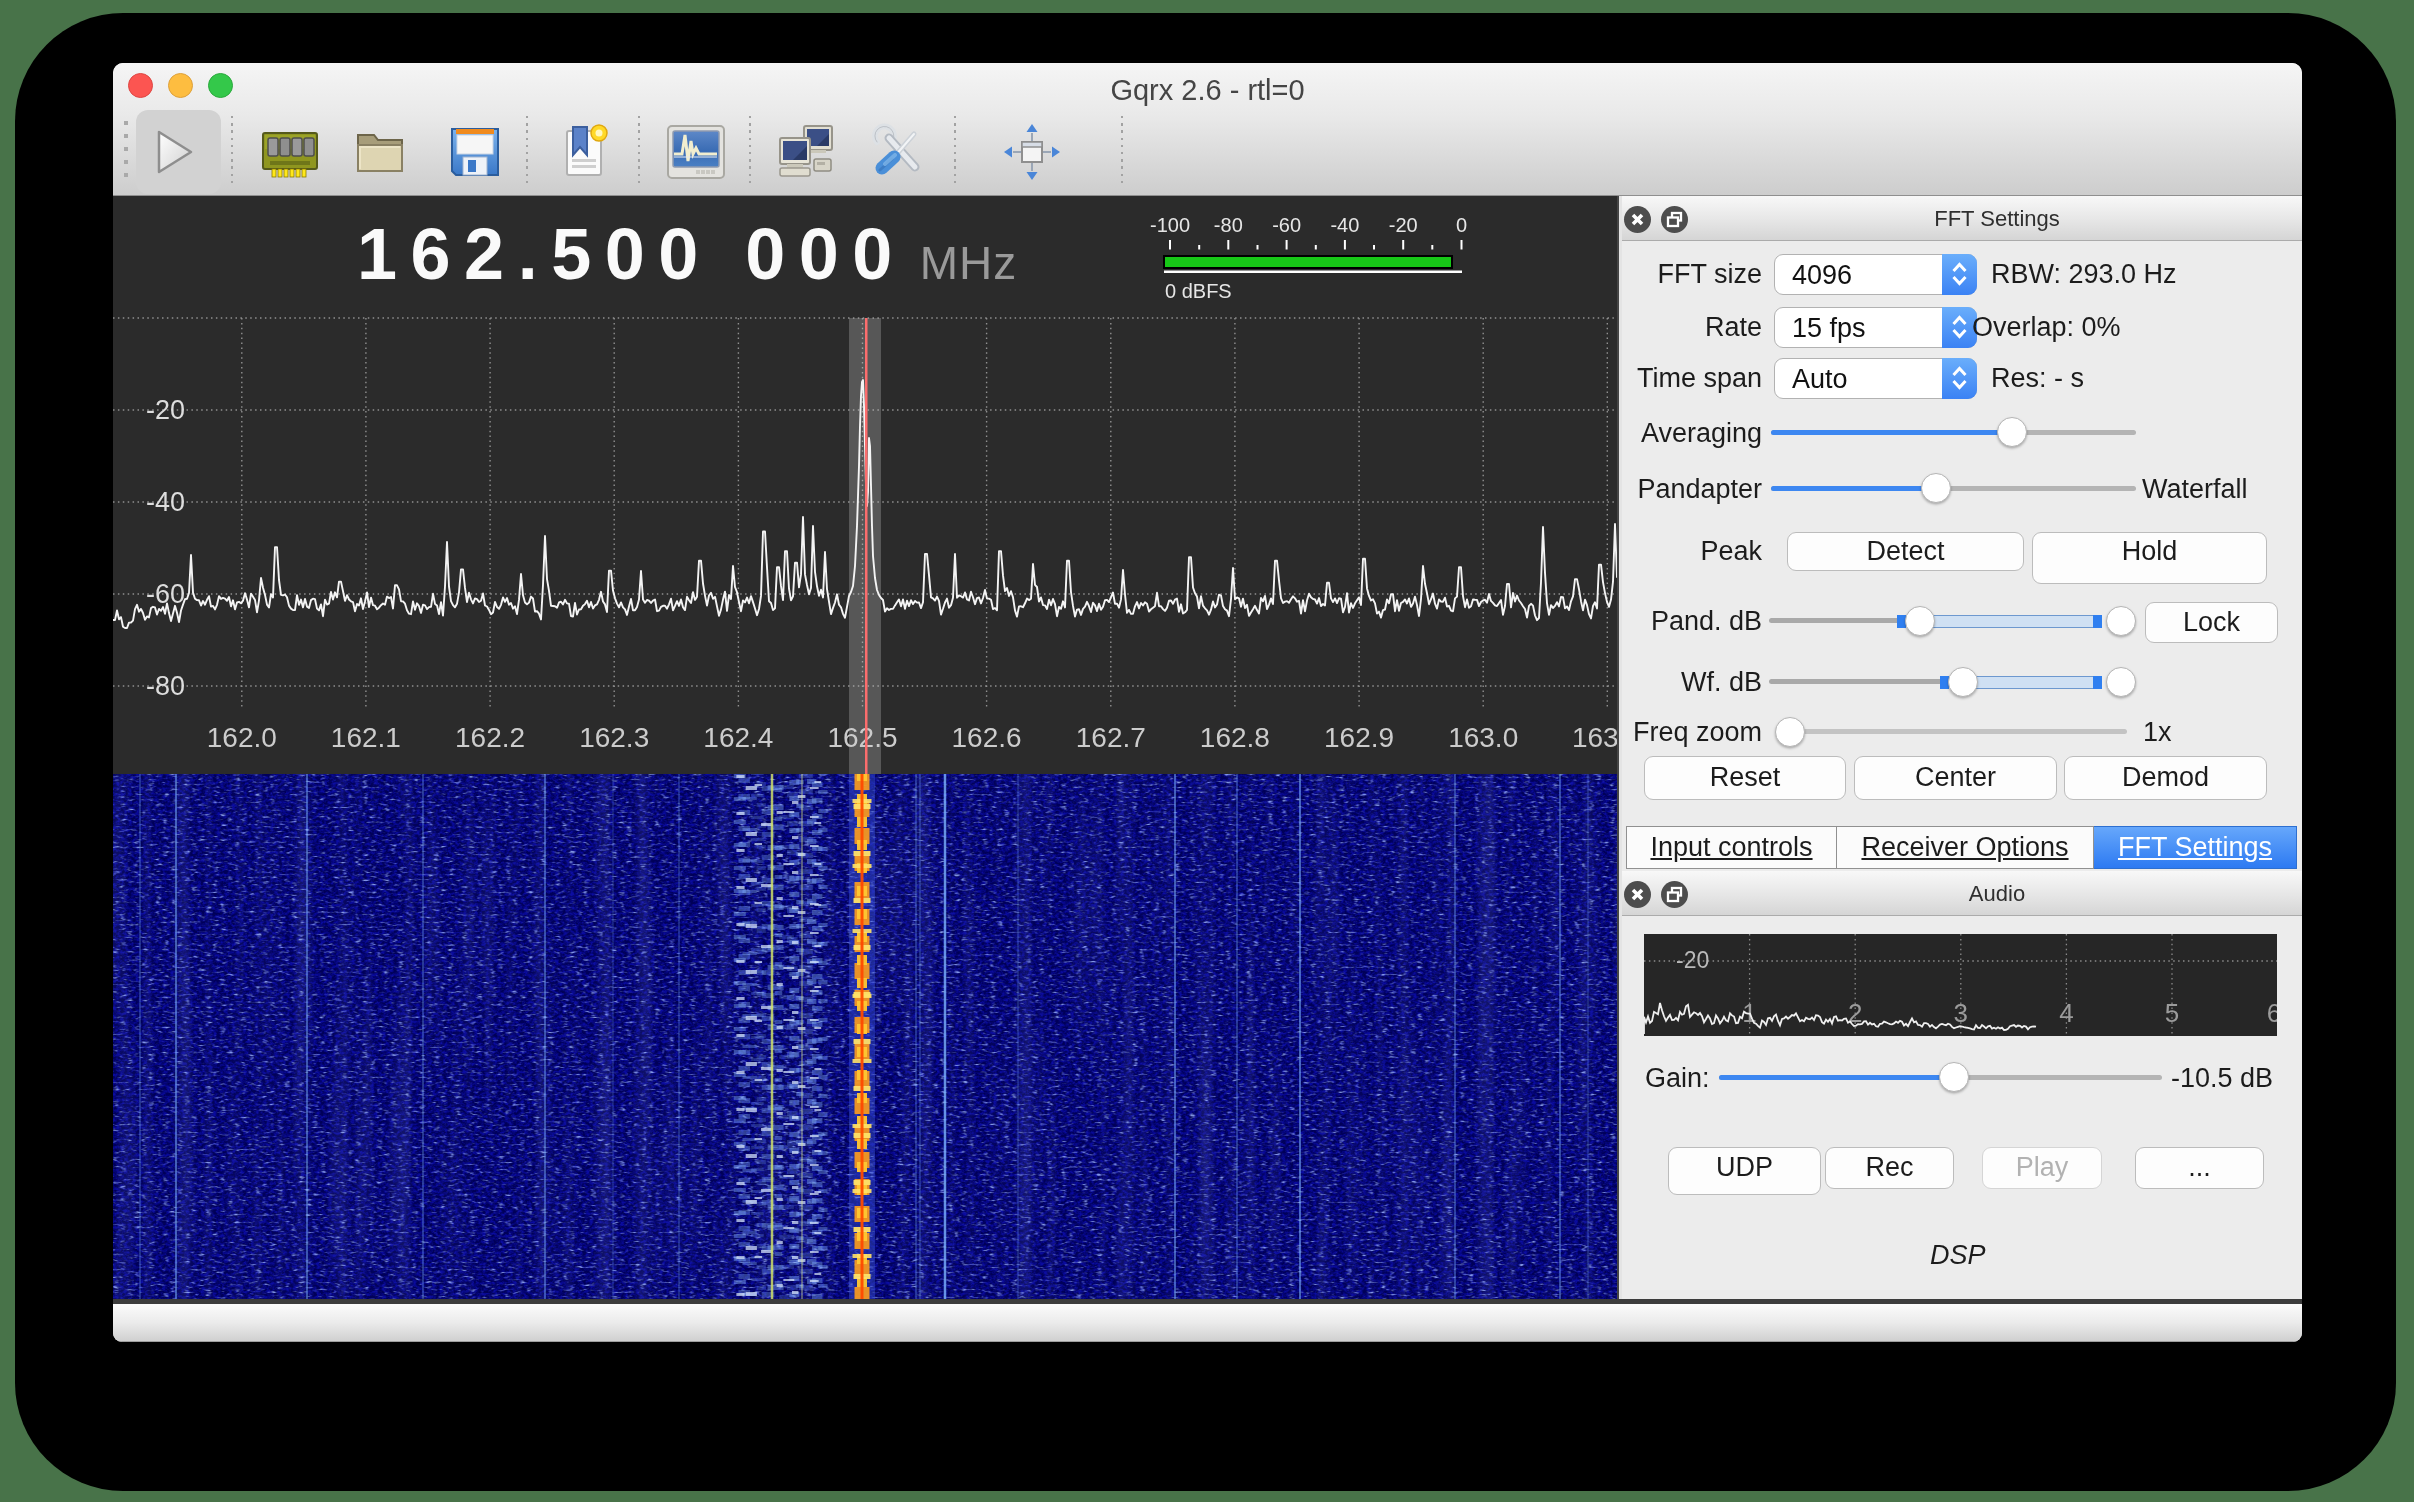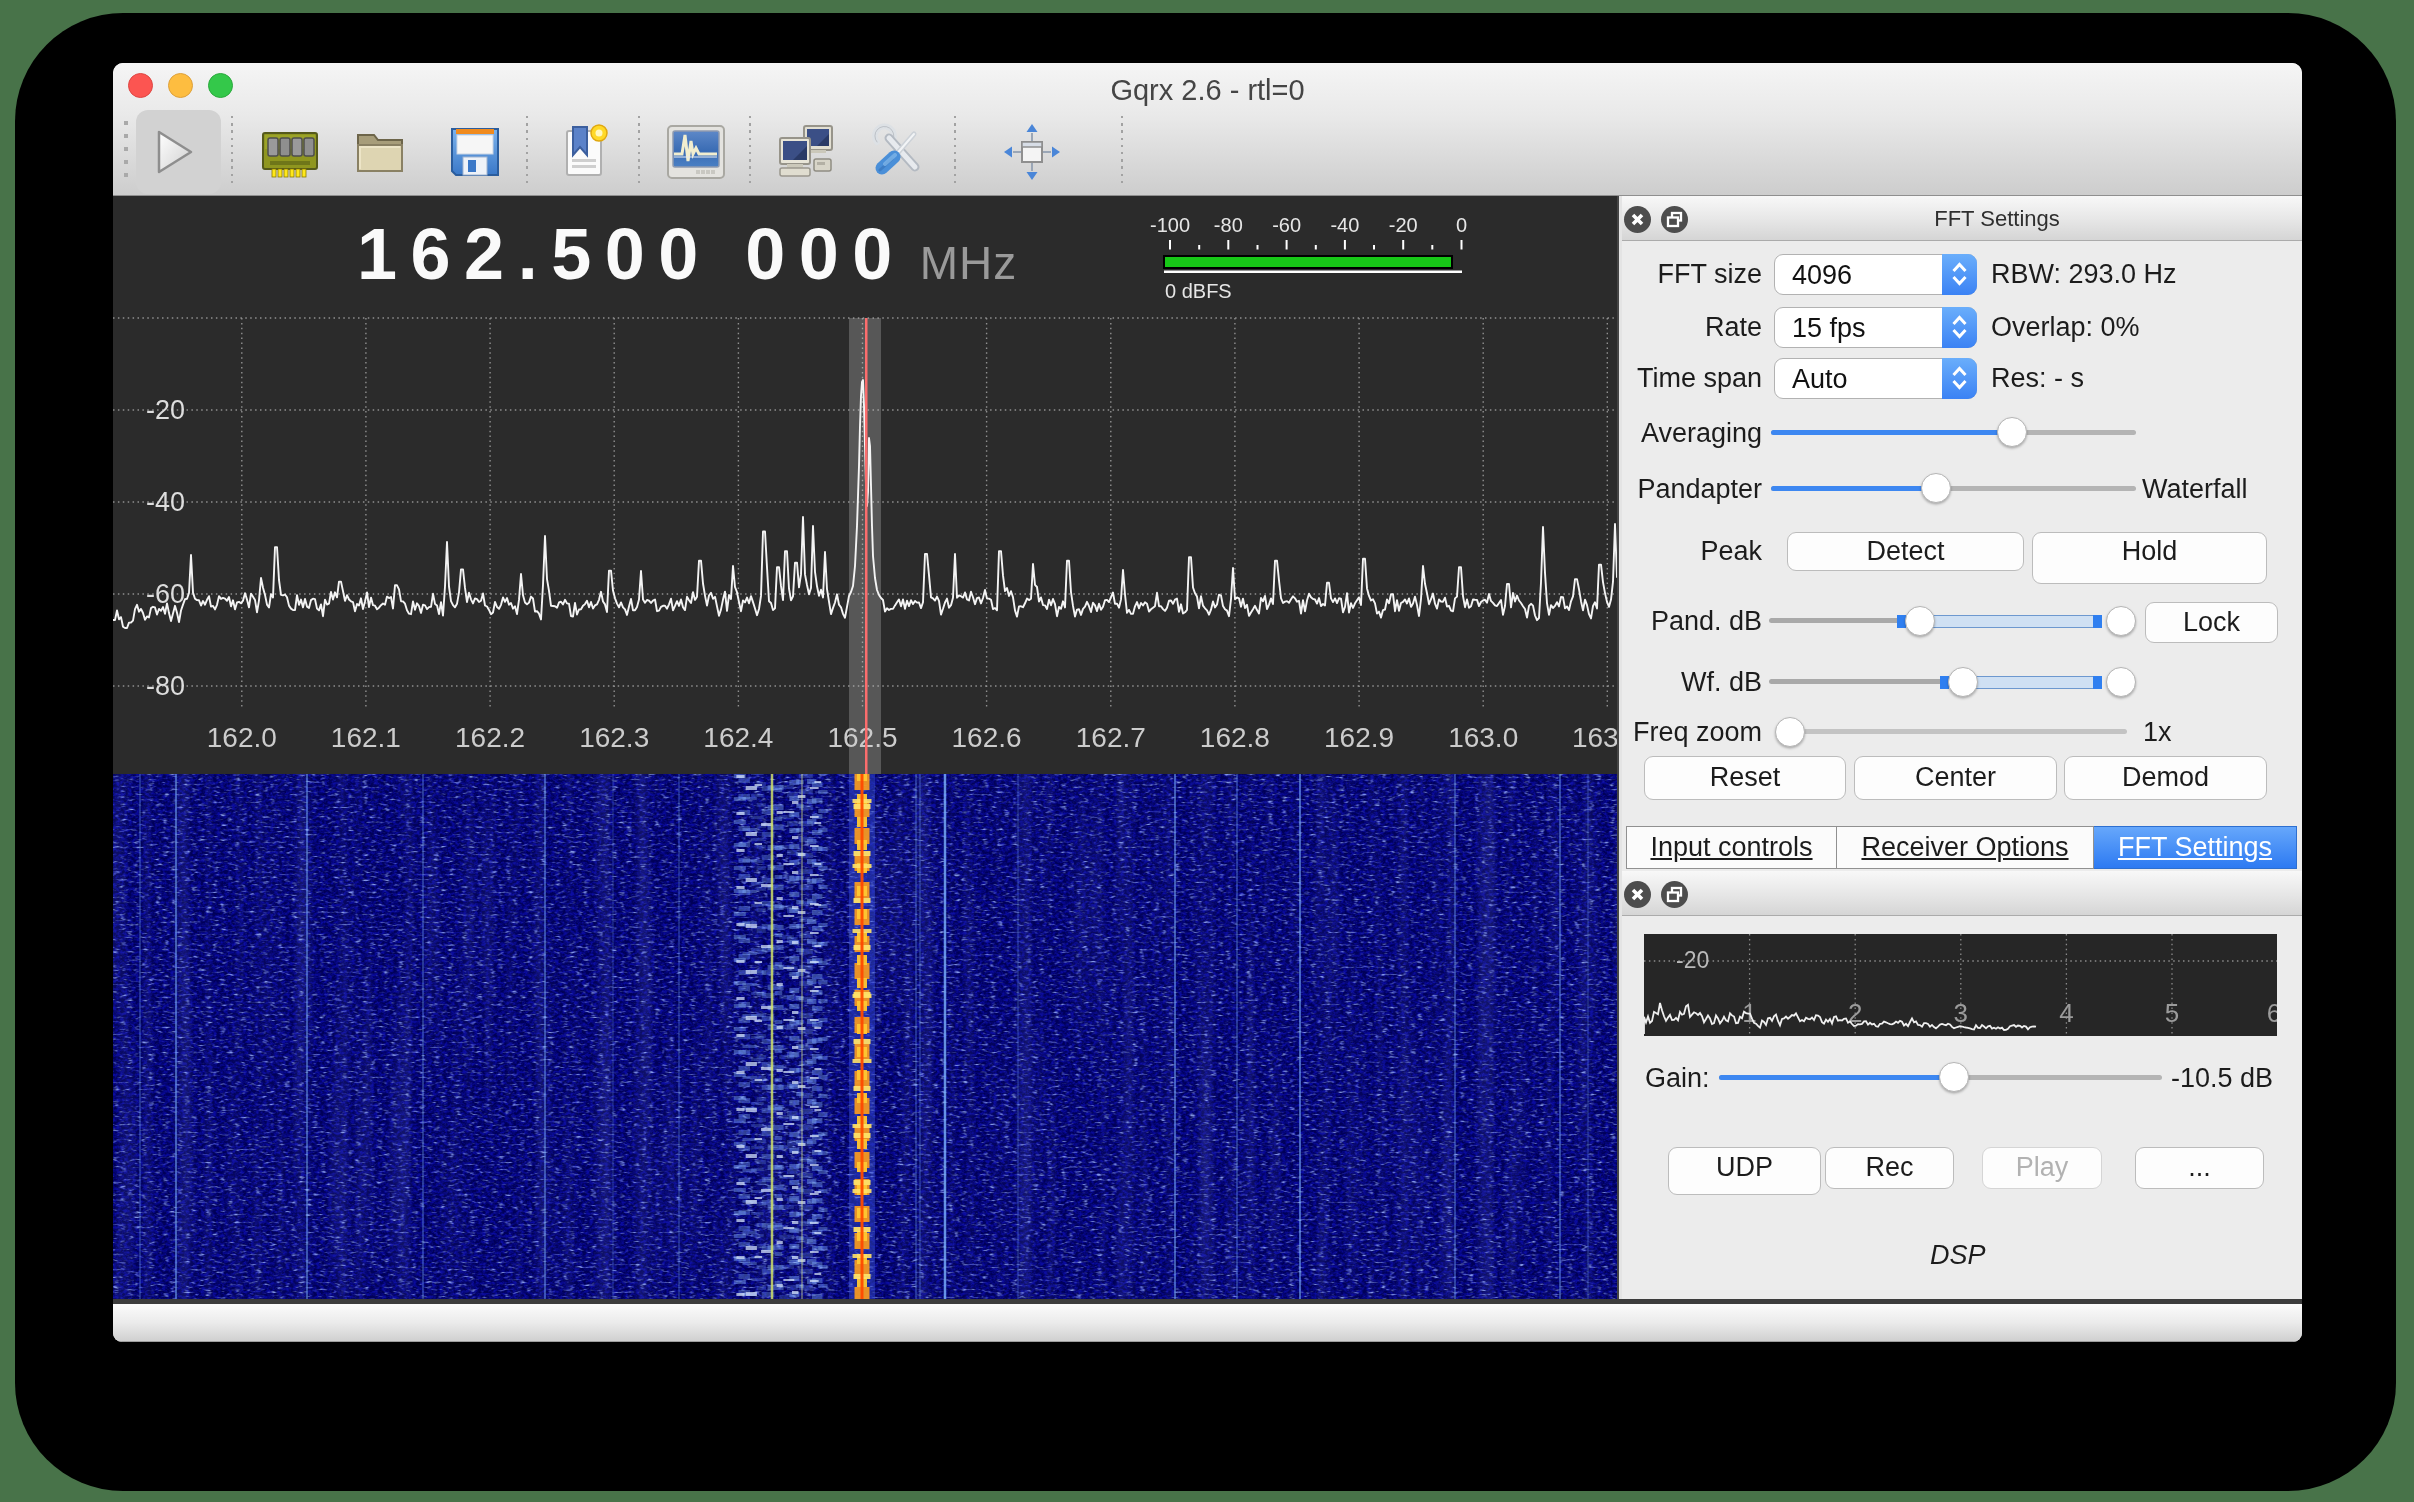--- a/index.html
+++ b/index.html
@@ -348,21 +348,21 @@
 <div class="abs lbl" style="left:-100px;top:116px">Rate</div>
 <div class="abs combo" style="top:111px">
         <span class="val">15 fps</span>
         <span class="stepper">
           <svg width="19" height="26" viewBox="0 0 19 26" style="position:absolute;left:8px;top:7px">
             <path d="M3.5 10 L9.5 3.5 L15.5 10" stroke="#fff" stroke-width="3" fill="none"></path>
             <path d="M3.5 16 L9.5 22.5 L15.5 16" stroke="#fff" stroke-width="3" fill="none"></path>
           </svg>
         </span>
       </div>
-<div class="abs" style="left:369px;top:116px">Overlap: 0%</div>
+<div class="abs" style="left:350px;top:116px">Overlap: 0%</div>
 <div class="abs lbl" style="left:-100px;top:167px">Time span</div>
 <div class="abs combo" style="top:162px">
         <span class="val">Auto</span>
         <span class="stepper">
           <svg width="19" height="26" viewBox="0 0 19 26" style="position:absolute;left:8px;top:7px">
             <path d="M3.5 10 L9.5 3.5 L15.5 10" stroke="#fff" stroke-width="3" fill="none"></path>
             <path d="M3.5 16 L9.5 22.5 L15.5 16" stroke="#fff" stroke-width="3" fill="none"></path>
           </svg>
         </span>
       </div>
@@ -405,20 +405,21 @@
 <div class="abs tab" style="left:215px;width:257px;line-height:40px;border-left:none">Receiver Options</div>
 <div class="abs tab" style="left:472px;width:203px;line-height:40px;border-left:none;background:linear-gradient(180deg,#66a7fb,#2d7af2);color:#fff;border-color:#2d6fd0">FFT Settings</div>
 <div class="abs dtitle" style="top:675px">
         <div class="abs dbtn" style="left:2px"><svg width="27" height="27" viewBox="0 0 27 27">
             <path d="M9 9 L18 18 M18 9 L9 18" stroke="#fff" stroke-width="3.6"></path>
           </svg></div>
         <div class="abs dbtn" style="left:38.5px"><svg width="27" height="27" viewBox="0 0 27 27">
             <rect x="11" y="7" width="9" height="7.5" fill="none" stroke="#fff" stroke-width="2.3"></rect>
             <rect x="7" y="11.5" width="10" height="8.5" fill="#4d4d4d" stroke="#fff" stroke-width="2.3"></rect>
           </svg></div>
+        <div class="dtext">Audio</div>
       </div>
 <div class="abs" style="left:22px;top:738px;width:633px;height:102px;background:#262626;overflow:hidden">
 <svg width="633" height="102" viewBox="0 0 633 102">
           <line x1="105.6" y1="0" x2="105.6" y2="102" class="gd2"></line>
 <line x1="211.2" y1="0" x2="211.2" y2="102" class="gd2"></line>
 <line x1="316.8" y1="0" x2="316.8" y2="102" class="gd2"></line>
 <line x1="422.4" y1="0" x2="422.4" y2="102" class="gd2"></line>
 <line x1="528.0" y1="0" x2="528.0" y2="102" class="gd2"></line>
 <line x1="0" y1="27" x2="633" y2="27" class="gd2"></line>
 <text x="32" y="34" class="yl" style="fill:#b9b9b9;font-size:23px">-20</text>

